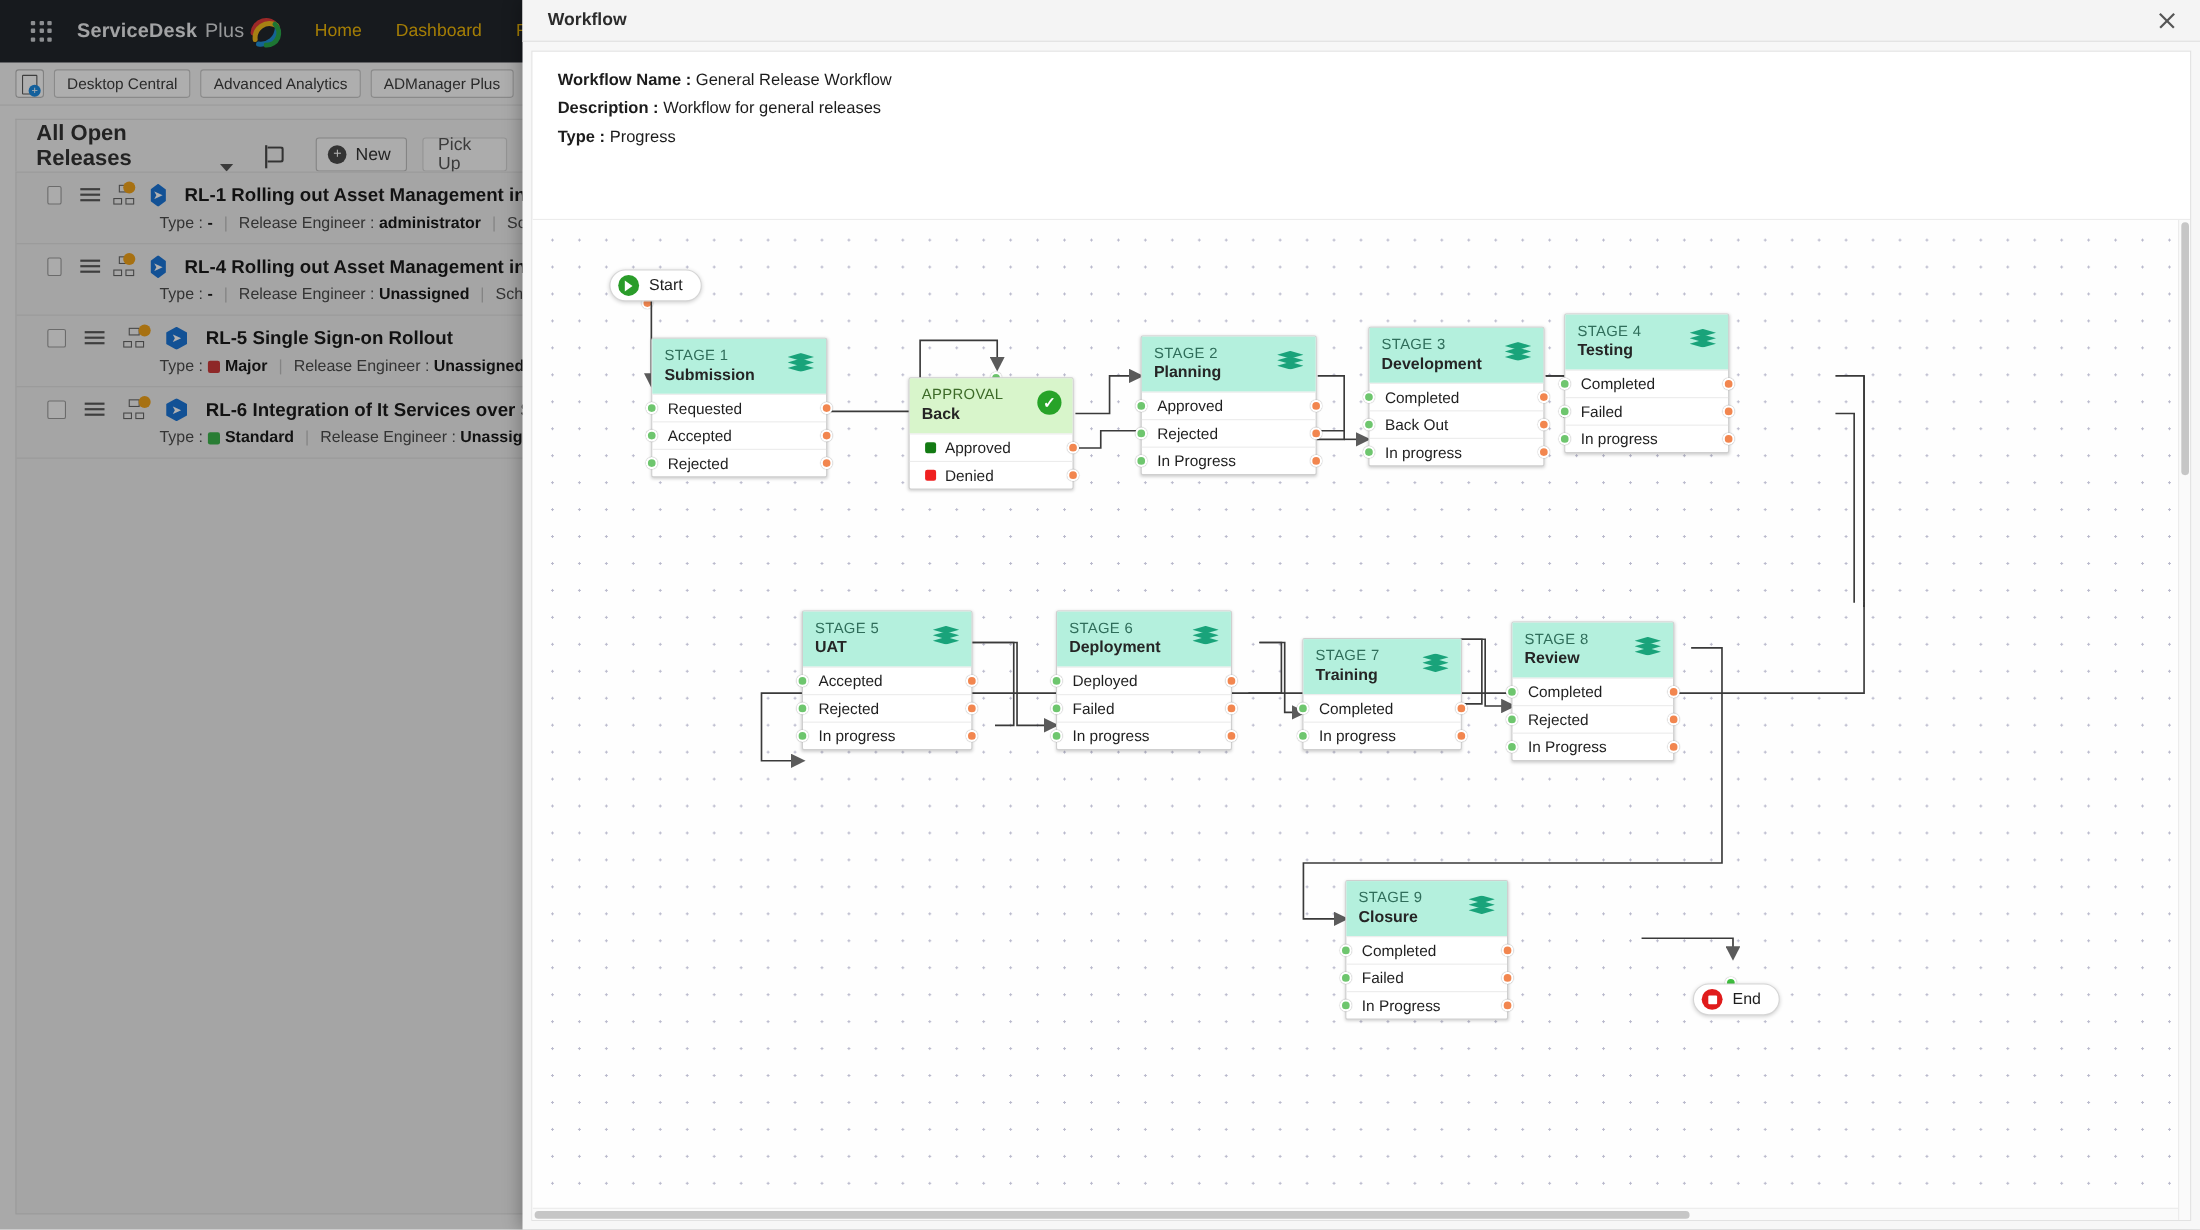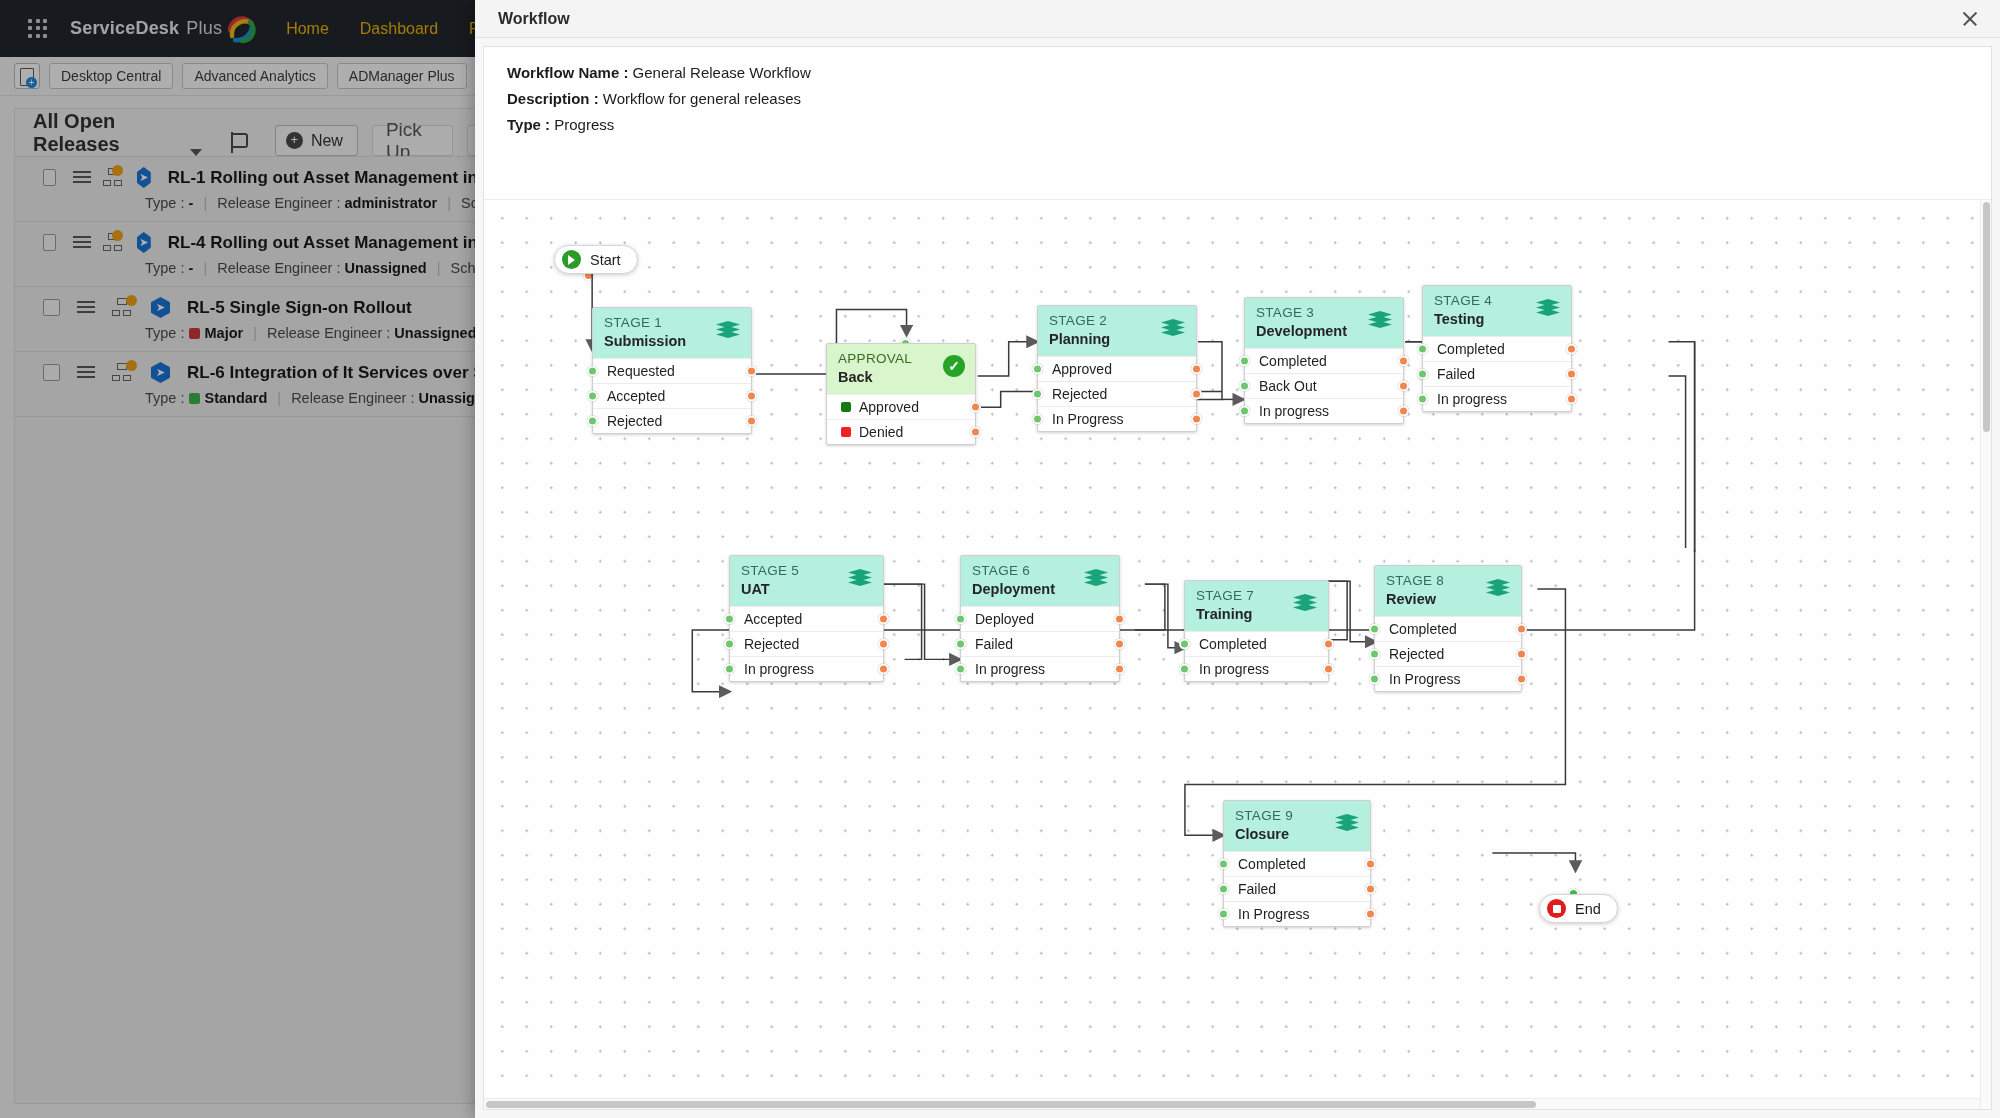--- a/index.html
+++ b/index.html
@@ -46,21 +46,21 @@
      display:flex; align-items:flex-end; padding-left:18px; gap:14px; }
   .listhdr .lbl { font-size:20px; color:#333; font-weight:600; }
   .caret-dn { width:0;height:0;border-left:6px solid transparent;border-right:6px solid transparent;border-top:7px solid #555; }
   .flagicon { width:26px;height:26px; position:relative; margin-left:12px; }
   .flagicon:before{content:"";position:absolute;left:3px;top:2px;width:2px;height:21px;background:#4a4a4a;}
   .flagicon:after{content:"";position:absolute;left:5px;top:3px;width:13px;height:11px;border:2px solid #4a4a4a;border-left:none;border-radius:0 3px 3px 0;}
   .btn-new { height:31px; padding:0 14px 0 10px; border:1px solid #bdbdbd; border-radius:3px;
      background:#f7f7f7; display:flex; align-items:center; gap:8px; font-size:16px; color:#333; margin-left:12px;}
   .plus-circ { width:17px;height:17px;border-radius:50%;background:#4a4a4a;color:#fff;font-size:13px;line-height:16px;text-align:center;}
   .btn-plain { height:31px; padding:0 13px; border:1px solid #d4d4d4; border-radius:3px;
-     background:#f7f7f7; display:flex; align-items:center; font-size:19px; color:#555; }
+     background:#f7f7f7; display:flex; align-items:center; font-size:16px; color:#555; }
   .btn-plain.dd { gap:8px; }
   .trash { width:32px;height:31px;border:1px solid #d4d4d4;border-radius:3px;background:#f7f7f7;position:relative;}
   .trash:before{content:"";position:absolute;left:9px;top:9px;width:13px;height:14px;border:1.6px solid #555;border-top:none;border-radius:0 0 2px 2px;}
   .trash:after{content:"";position:absolute;left:7px;top:6px;width:17px;height:2px;background:#555;}
 
   .rowlist { position:absolute; left:14px; top:156px; width:600px; bottom:14px;
      background:#ededed; border:1px solid #dcdcdc; }
   .rrow { position:relative; height:65px; border-bottom:1px solid #dcdcdc; padding:10px 0 0 0; }
   .rrow .line1 { display:flex; align-items:center; gap:17px; padding-left:28px; }
   .cb { width:17px;height:17px;border:1.5px solid #9a9a9a;border-radius:2px;background:#f5f5f5;}

